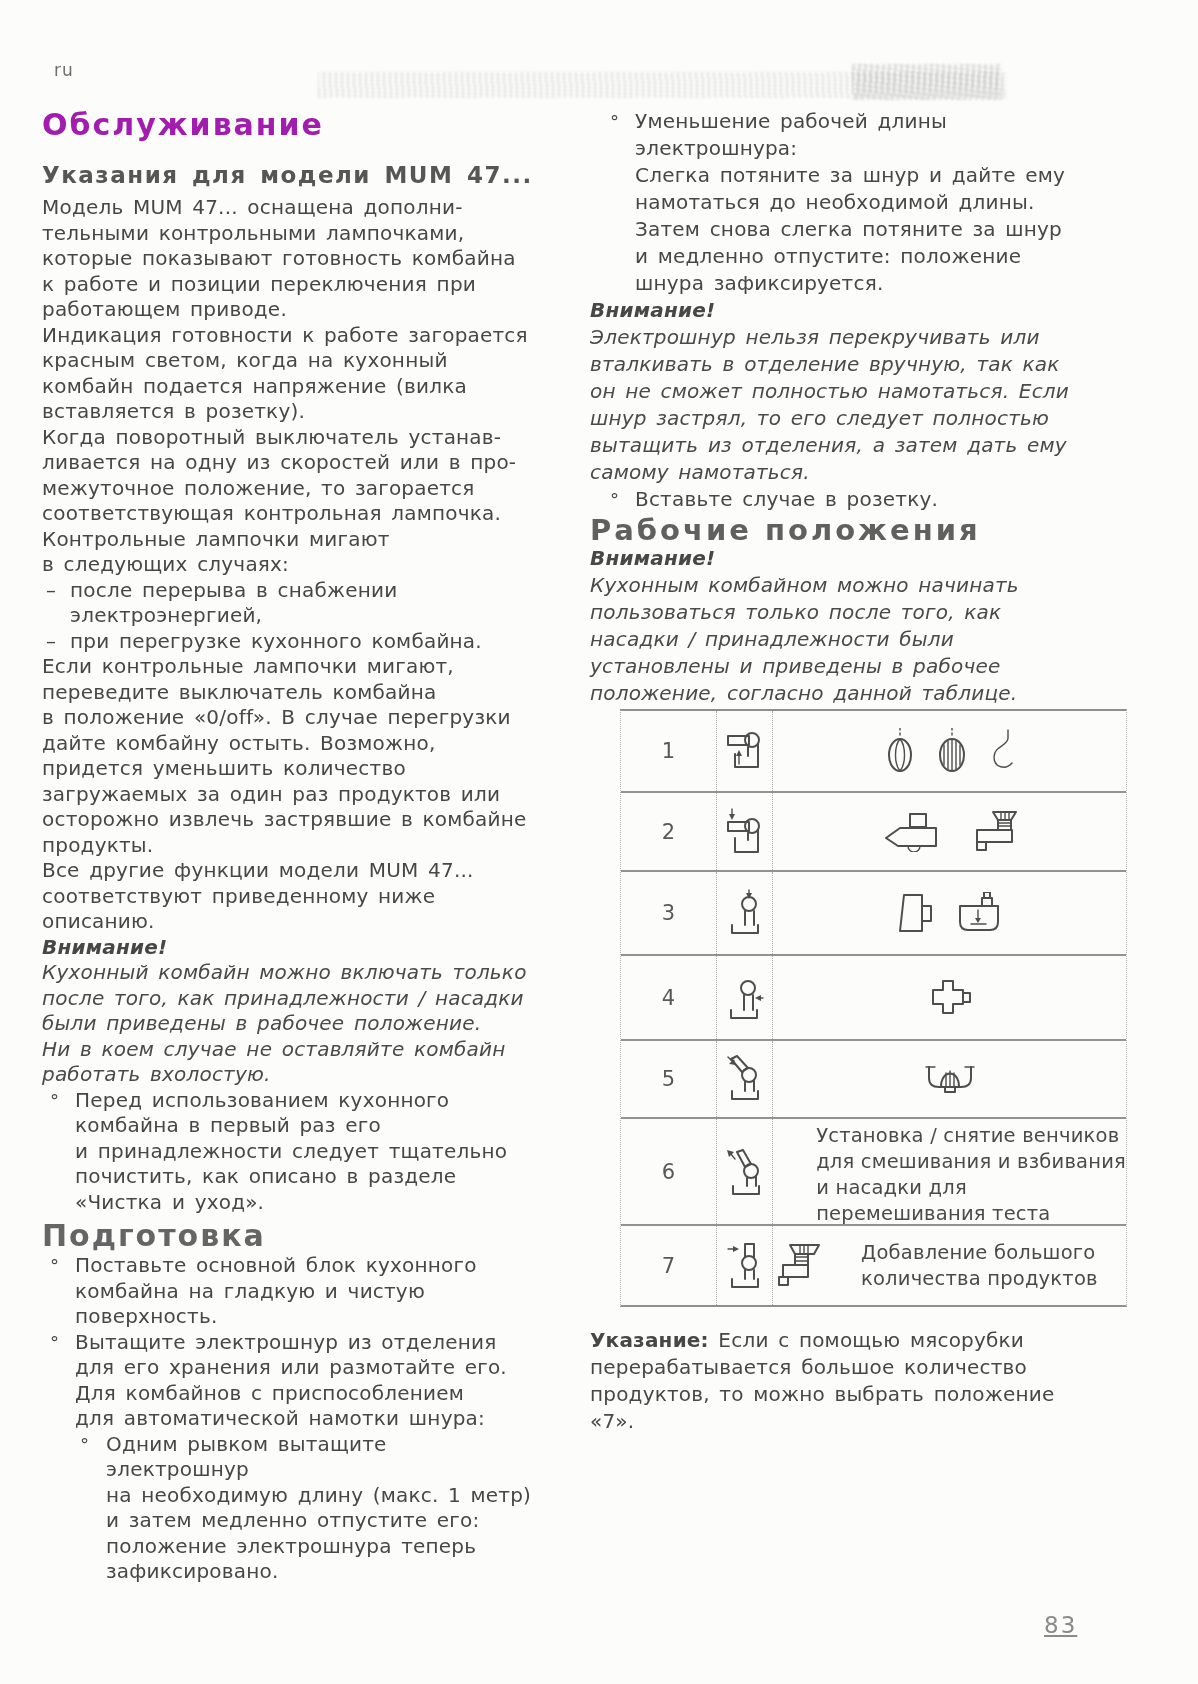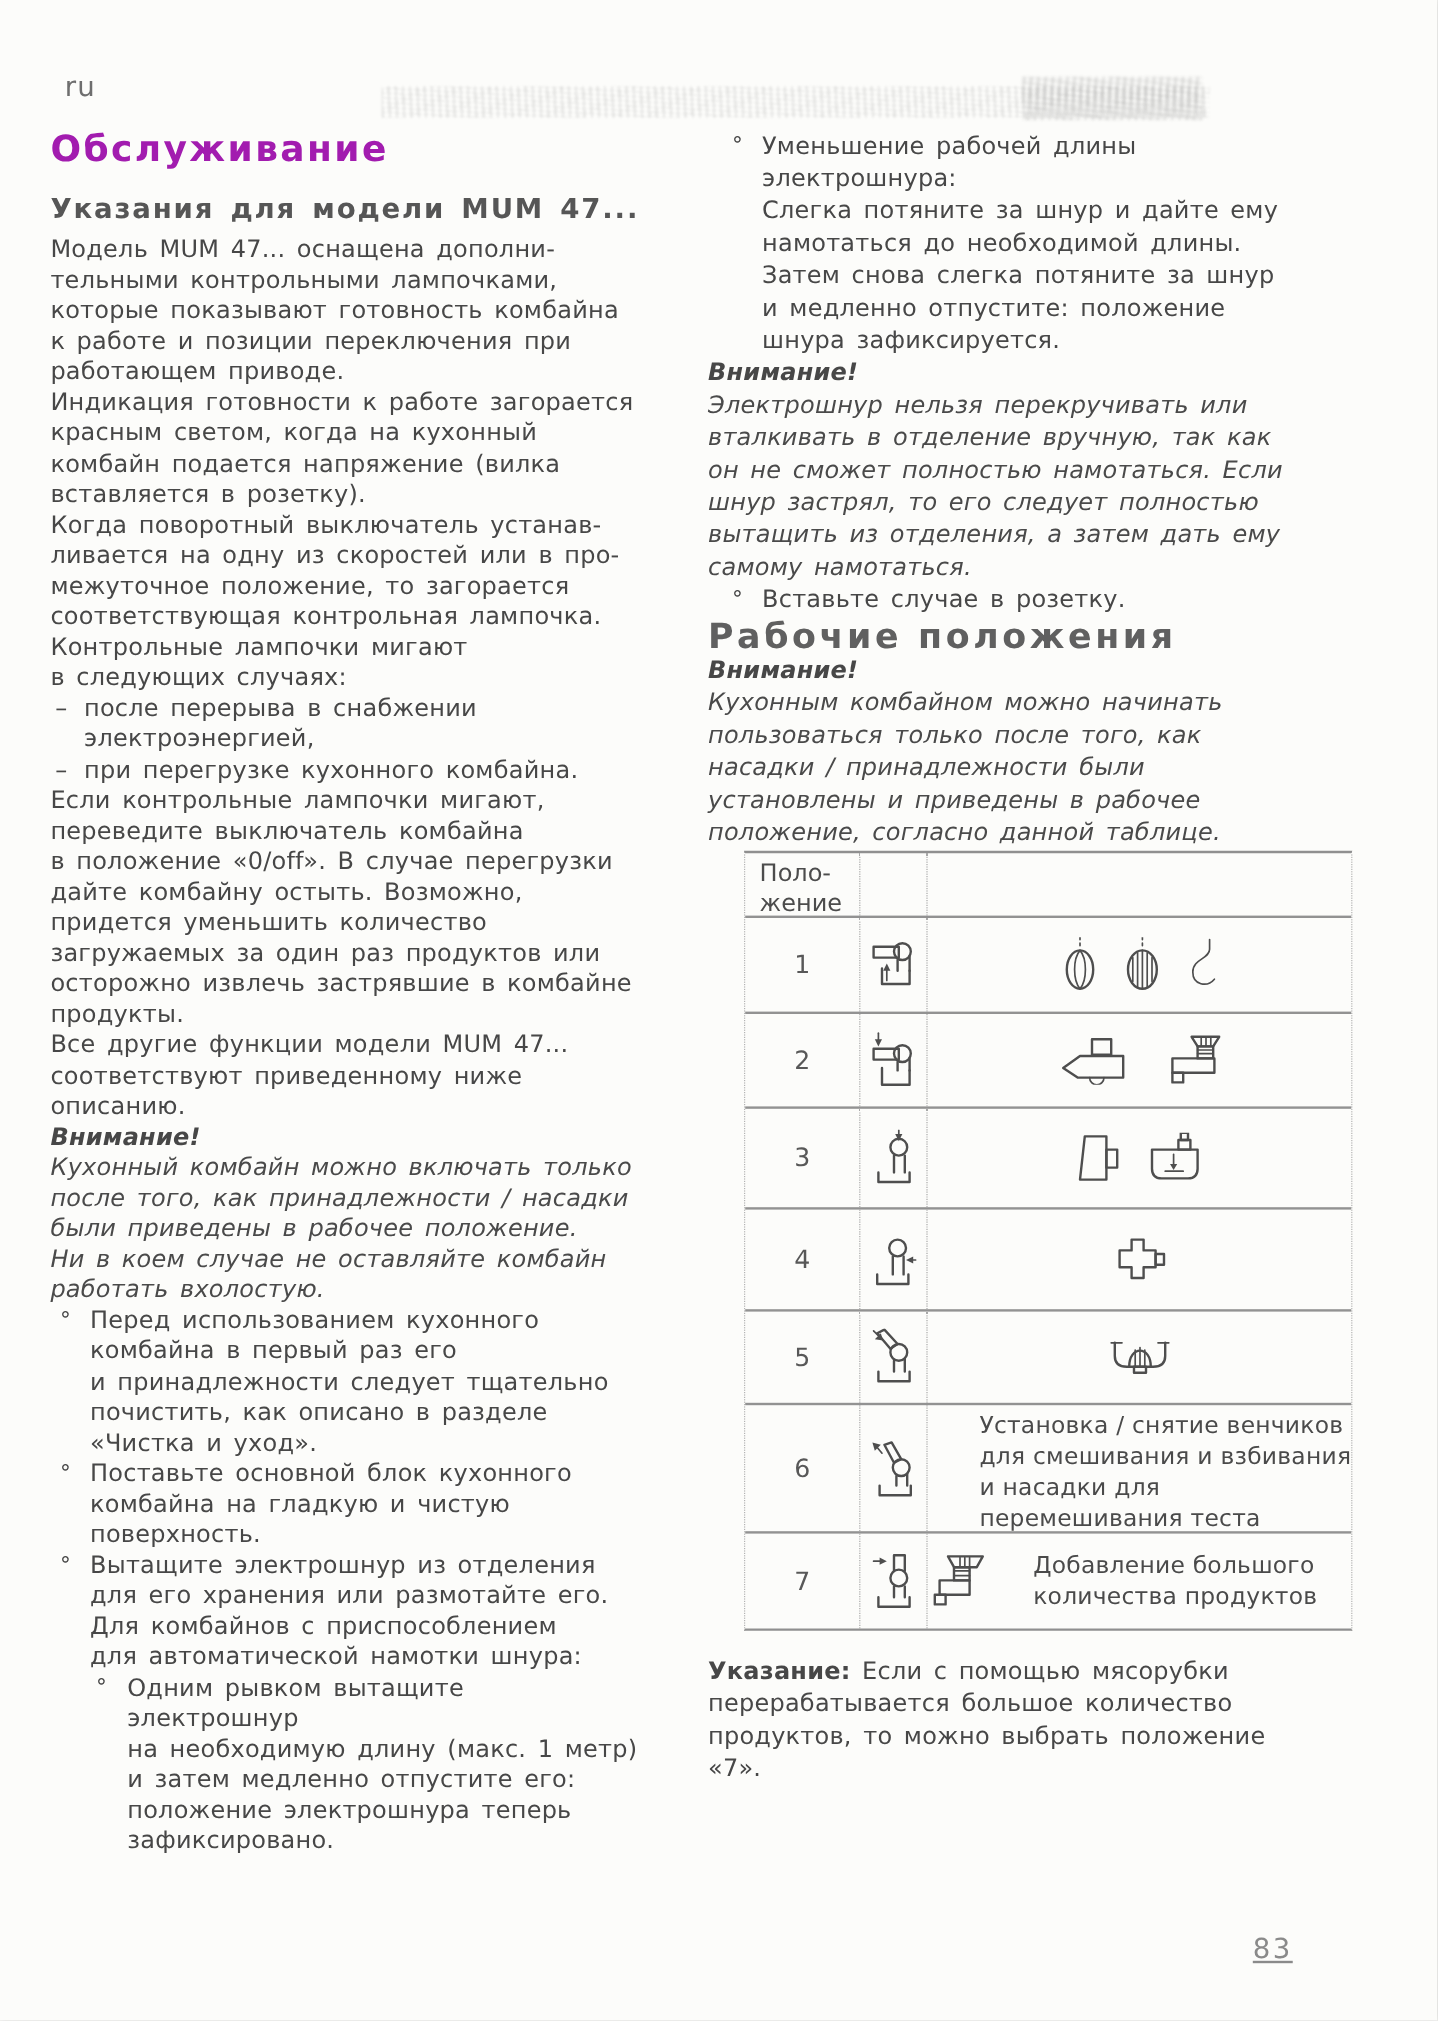--- a/index.html
+++ b/index.html
@@ -1,21 +1,21 @@
 <!DOCTYPE html>
 <html><head>
 <meta charset="utf-8">
 <style>
   html,body{margin:0;padding:0;background:#e8e8e6;}
   .page{
     position:relative;width:1198px;height:1684px;background:#fcfcfa;
     font-family:"DejaVu Sans",sans-serif;color:#474747;overflow:hidden;
     box-shadow:0 0 6px rgba(0,0,0,.25);
   }
-  .lang-tag{position:absolute;left:54px;top:60px;font-size:23px;color:#6e6e6e;letter-spacing:1px;text-align:center;}
+  .lang-tag{position:absolute;left:54px;top:60px;font-size:17px;color:#6e6e6e;letter-spacing:1px;text-align:center;}
   .smudge{
     position:absolute;left:318px;top:72px;width:690px;height:26px;opacity:.5;filter:blur(1px);
     background:
       repeating-linear-gradient(87deg, rgba(110,110,110,.28) 0 2px, transparent 2px 6px),
       repeating-linear-gradient(3deg, rgba(130,130,130,.18) 0 1px, transparent 1px 4px);
   }
   .smudge2{
     position:absolute;left:852px;top:64px;width:150px;height:36px;opacity:.45;filter:blur(1.2px);
     background:
       repeating-linear-gradient(95deg, rgba(90,90,90,.35) 0 3px, transparent 3px 6px),
@@ -115,20 +115,21 @@
 Ни в коем случае не оставляйте комбайн
 работать вхолостую.</p>
     <div class="li bull">
       <span class="mark p">°</span>
       <span class="txt p">Перед использованием кухонного
 комбайна в первый раз его
 и принадлежности следует тщательно
 почистить, как описано в разделе
 «Чистка и уход».</span>
     </div>
+    <h2 class="h-prep">Подготовка</h2>
     <div class="li bull">
       <span class="mark p">°</span>
       <span class="txt p">Поставьте основной блок кухонного
 комбайна на гладкую и чистую
 поверхность.</span>
     </div>
     <div class="li bull">
       <span class="mark p">°</span>
       <span class="txt p">Вытащите электрошнур из отделения
 для его хранения или размотайте его.
@@ -169,28 +170,20 @@
     </div>
     <h2 class="h-pos">Рабочие положения</h2>
     <p class="p att-label">Внимание!</p>
     <p class="p italic">Кухонным комбайном можно начинать
 пользоваться только после того, как
 насадки / принадлежности были
 установлены и приведены в рабочее
 положение, согласно данной таблице.</p>
 
     <div class="ptable">
-      <div class="trow" style="height:52px;">
-        <div class="c1 hdr-c1">
-            <span class="hdr-text">Поло-
-жение</span>
-          </div>
-        <div class="c2"></div>
-          <div class="c3"></div>
-      </div>
 
       <div class="trow" style="height:80px;">
         <div class="c1">
             <span class="posnum">1</span>
           </div>
         <div class="c2">
           <svg class="ic" width="40" height="48" viewBox="0 0 40 48">
             <rect x="3" y="9" width="21" height="9"></rect>
               <circle cx="27" cy="13" r="7"></circle>
             <path d="M23 20 V29"></path>

